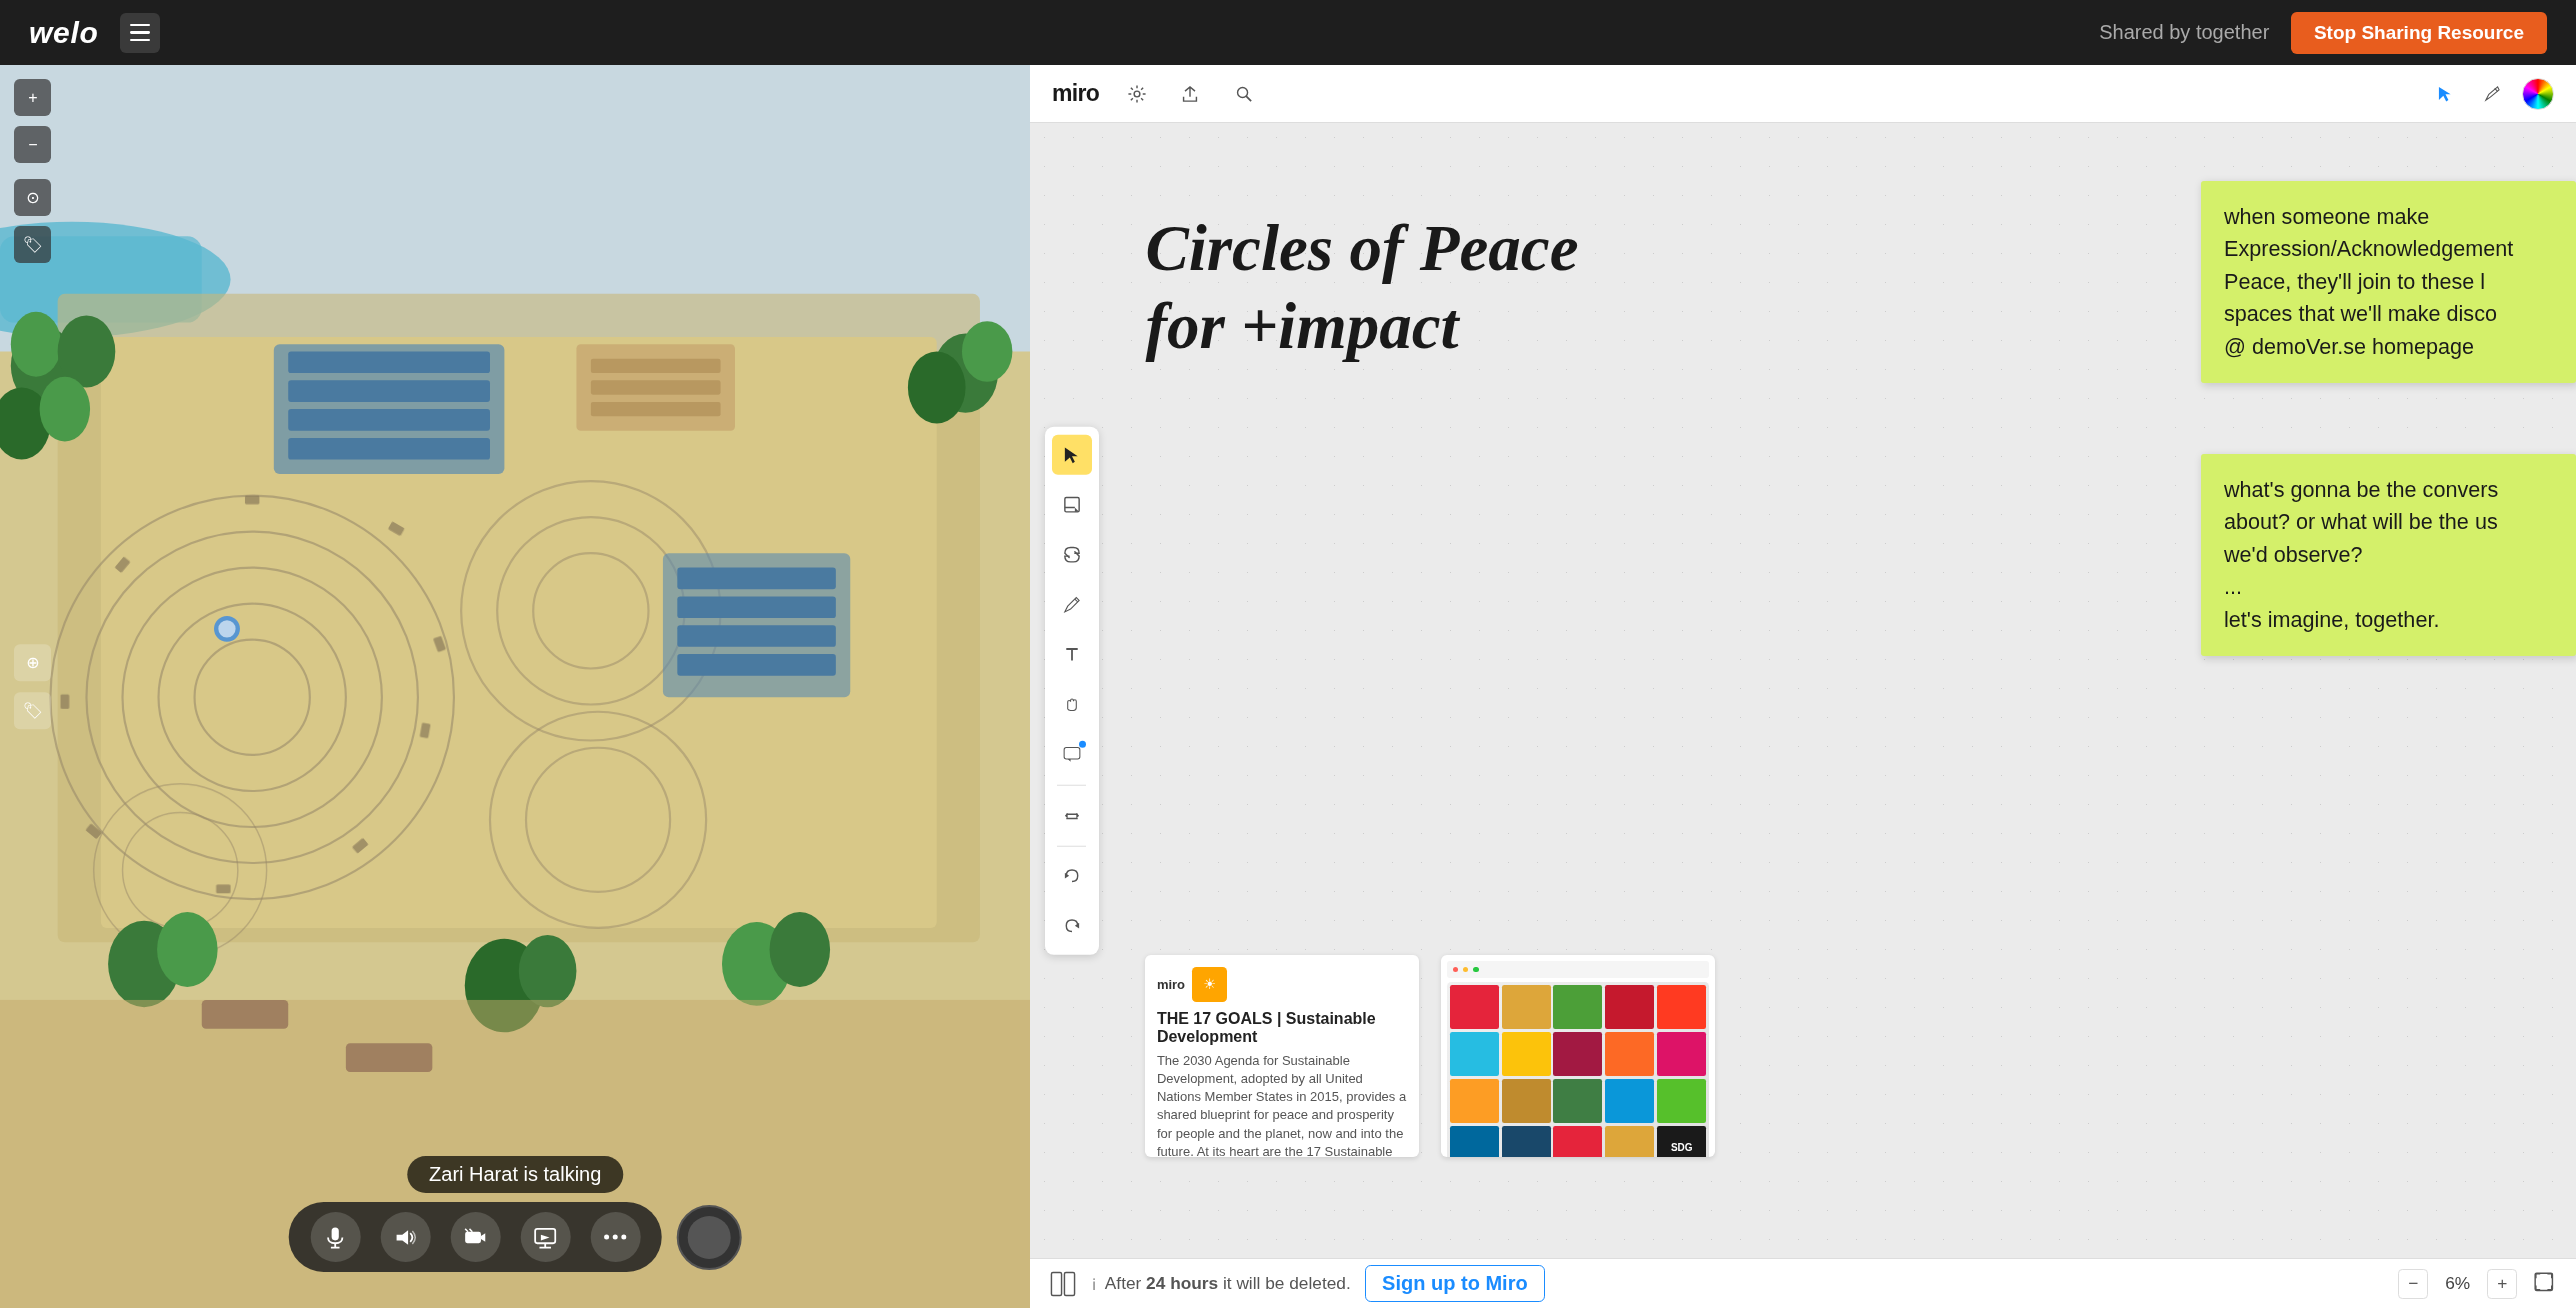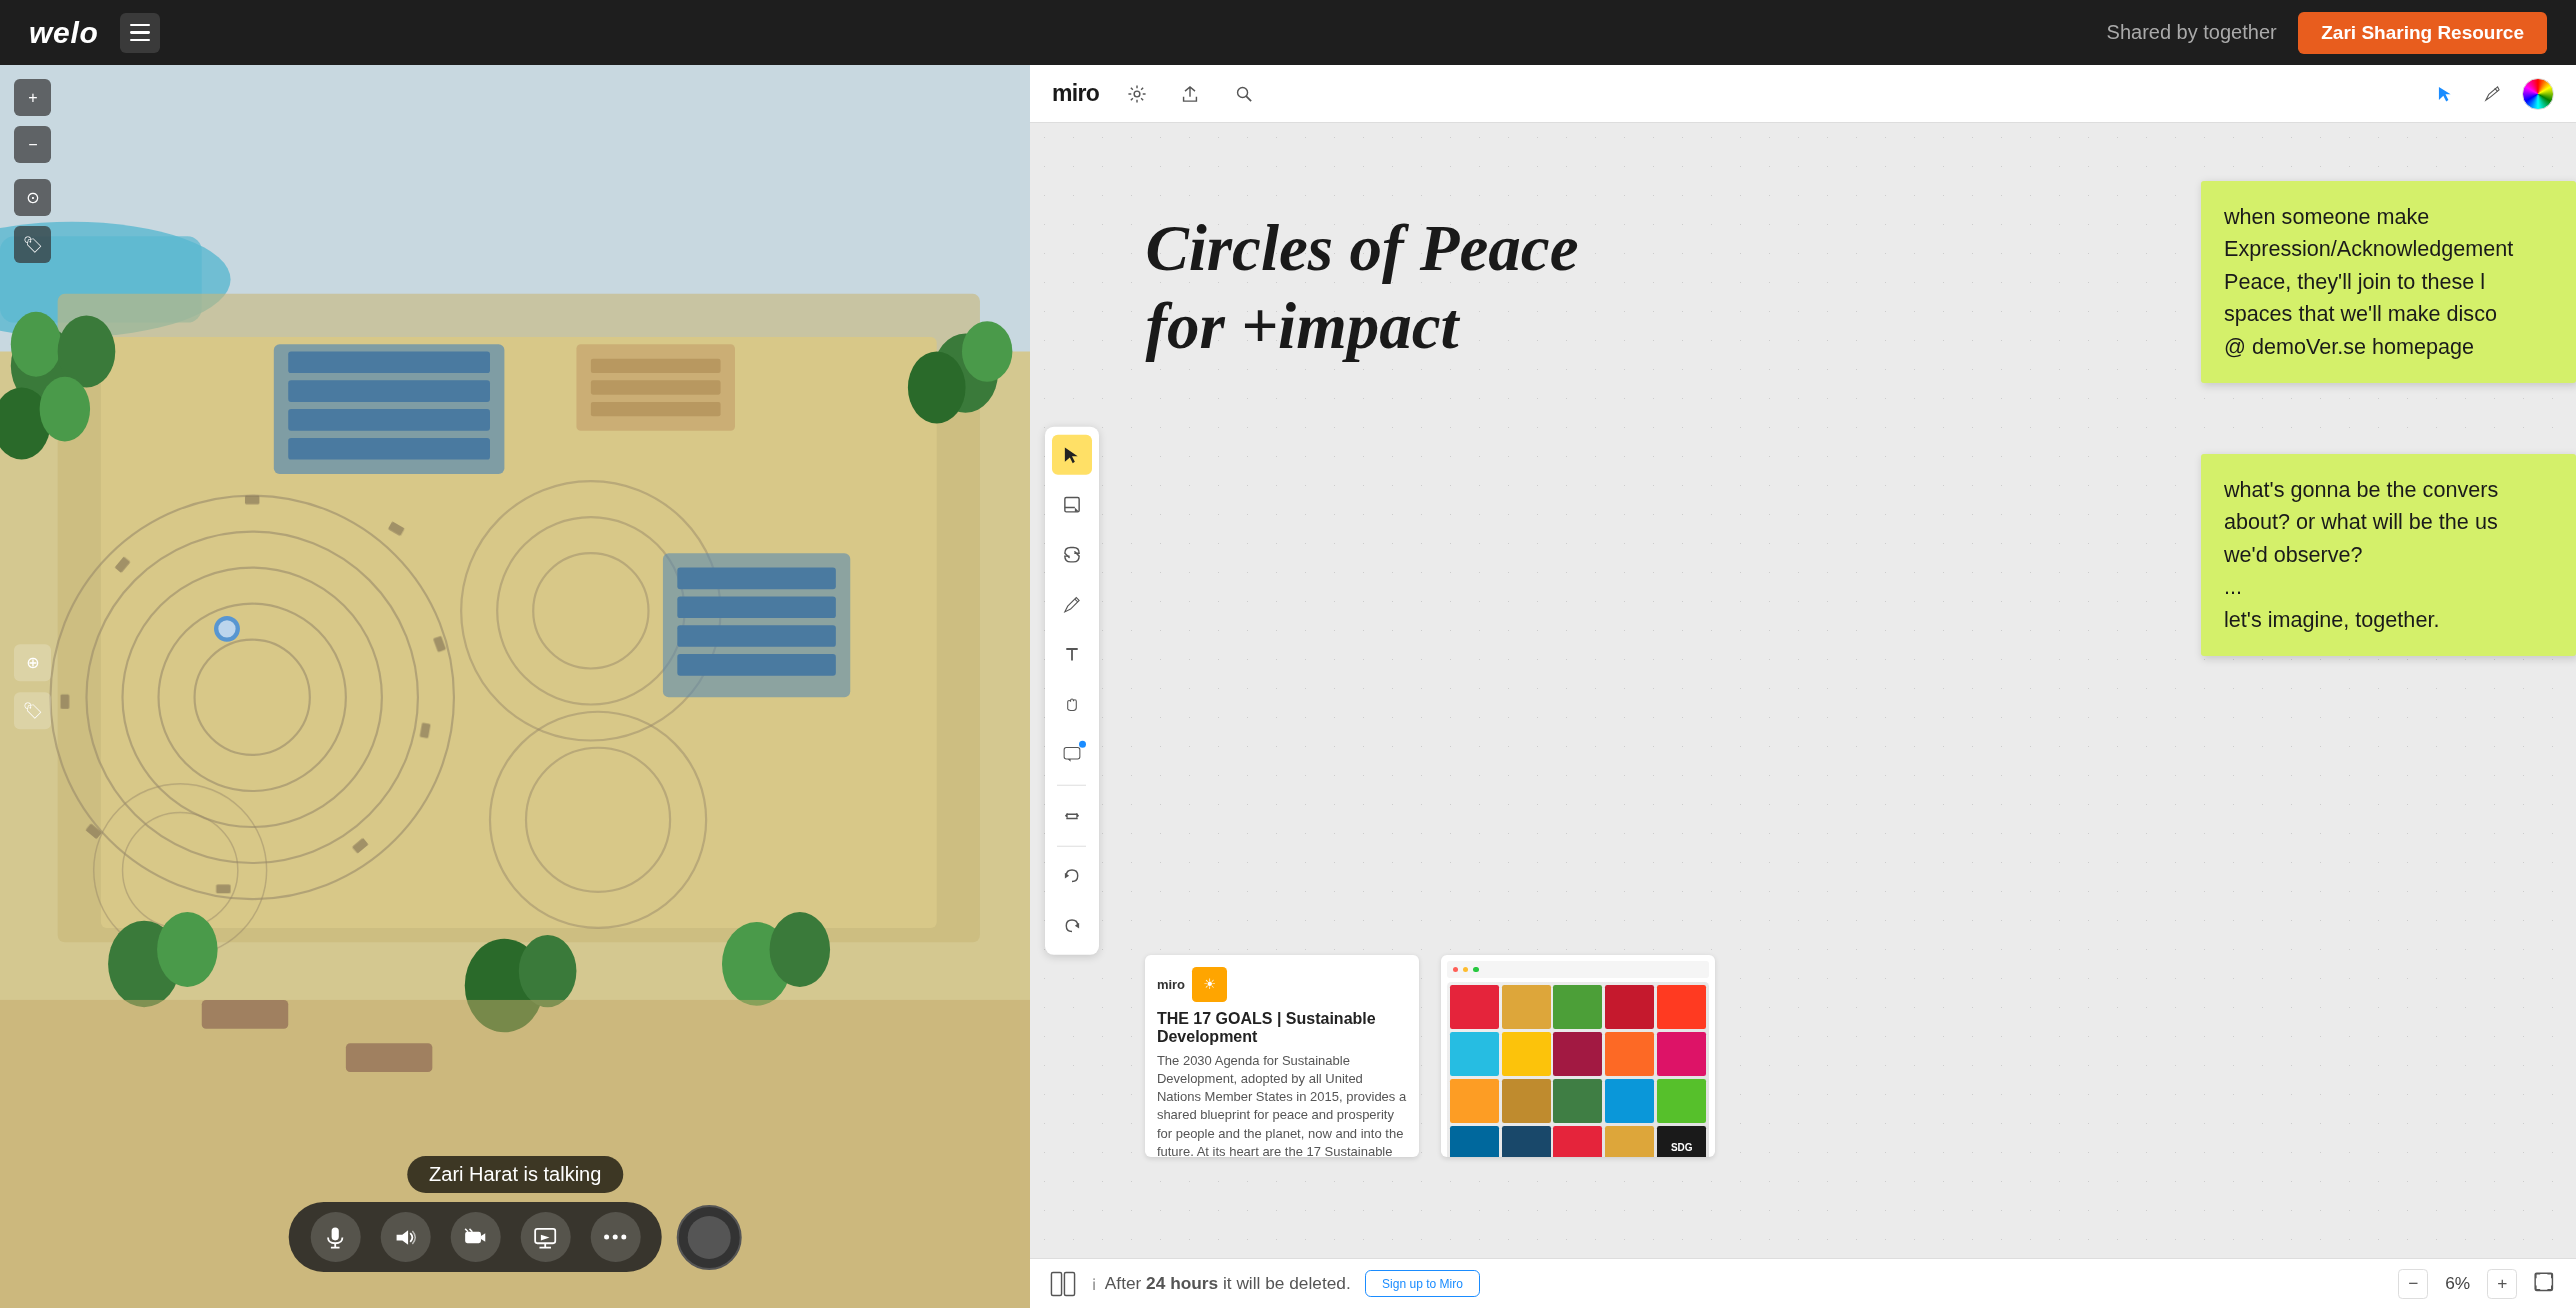--- a/index.html
+++ b/index.html
@@ -326,23 +326,23 @@
     }
     .miro-after-notice { display: flex; align-items: center; gap: 8.6px; font-size: 17.3px; color: #555; }
     .miro-after-notice .info-icon { font-size: 16px; color: #888; }
     .miro-after-notice strong { font-weight: 700; }
     .sign-up-btn {
       background: white;
       border: 1.4px solid #1a8cff;
       color: #1a8cff;
       padding: 5.8px 16px;
       border-radius: 5.8px;
-      font-size: 12px;
-      cursor: pointer;
-      font-weight: 400;
+      font-size: 20px;
+      cursor: pointer;
+      font-weight: 700;
     }
     .zoom-controls { display: flex; align-items: center; gap: 11.5px; }
     .zoom-btn {
       width: 30px; height: 30px;
       background: none;
       border: 0.7px solid #ddd;
       border-radius: 4.3px;
       cursor: pointer;
       font-size: 17.3px;
       color: #555;
@@ -382,21 +382,21 @@
   <div class="top-bar-left">
     <span class="welo-logo">welo</span>
     <button class="hamburger-btn">
       <span></span>
       <span></span>
       <span></span>
     </button>
   </div>
   <div class="top-bar-right">
     <span class="shared-by">Shared by together</span>
-    <button class="stop-sharing-btn">Zari Sharing Resource</button>
+    <button class="stop-sharing-btn">Stop Sharing Resource</button>
   </div>
 </div>
 
 <div class="main-content">
 
   <div class="left-panel">
 
     <svg class="scene-svg" viewBox="0 0 1430 1730" preserveAspectRatio="xMidYMid slice">
 
       <rect width="1430" height="1730" fill="#c8d8e0"></rect>

